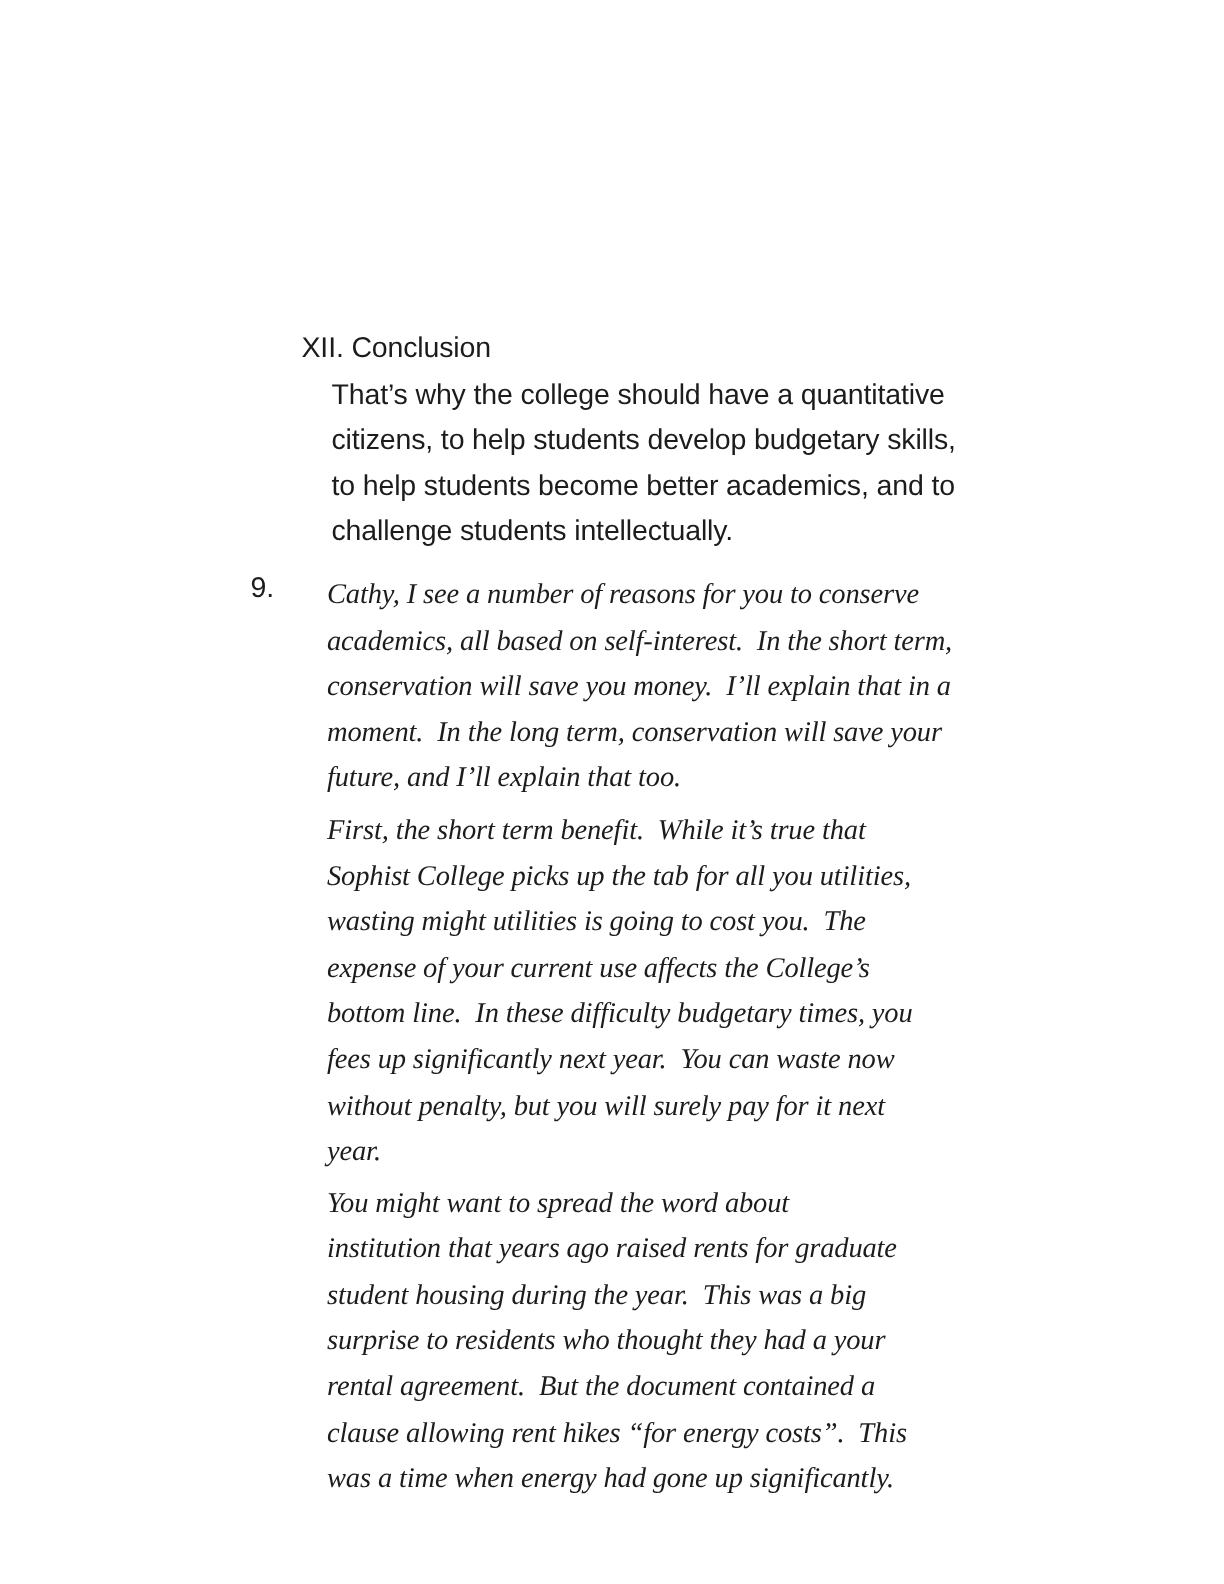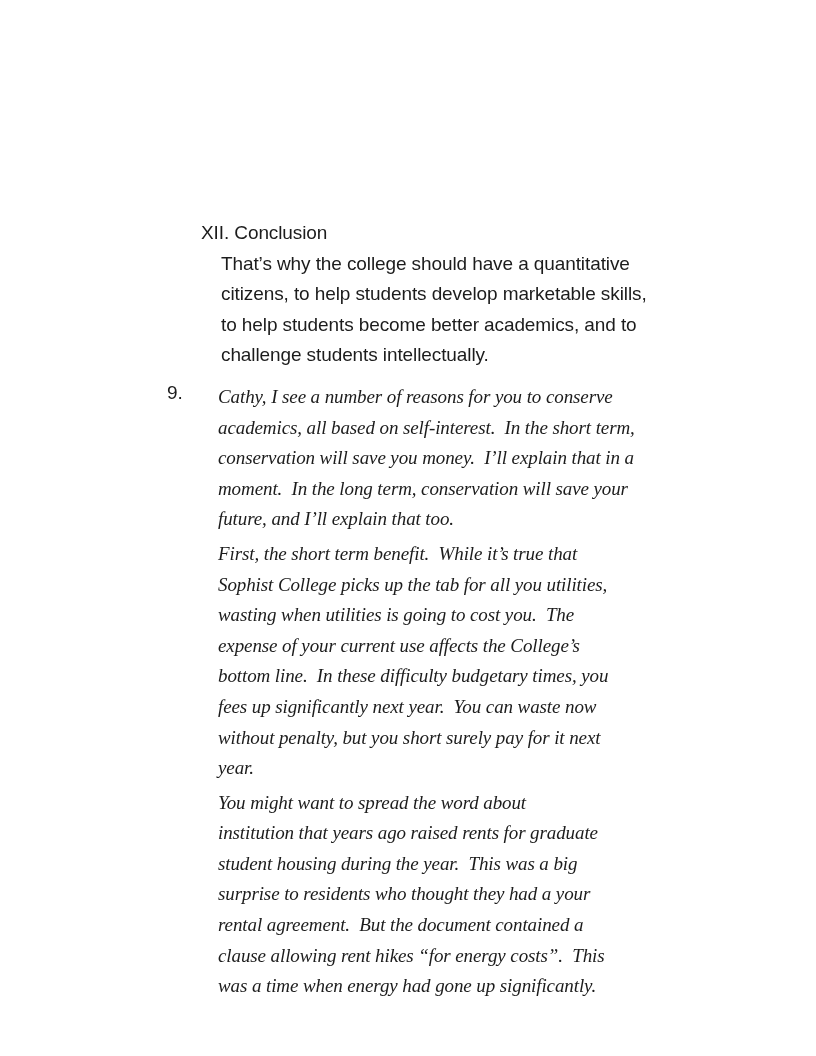--- a/index.html
+++ b/index.html
@@ -54,44 +54,44 @@
 </style>
 </head>
 <body>
 
 <div class="page-content">
 
   <div class="section-block">
     <div class="line">XII. Conclusion</div>
     <div class="section-body">
         <div class="line">That’s why the college should have a quantitative</div>
-        <div class="line">citizens, to help students develop marketable skills,</div>
+        <div class="line">citizens, to help students develop budgetary skills,</div>
         <div class="line">to help students become better academics, and to</div>
         <div class="line">challenge students intellectually.</div>
       </div>
   </div>
 
   <div class="list-item">
     <div class="item-number">9.</div>
     <div class="item-body">
       <div class="para">
           <div class="line">Cathy, I see a number of reasons for you to conserve</div>
           <div class="line">academics, all based on self-interest.  In the short term,</div>
           <div class="line">conservation will save you money.  I’ll explain that in a</div>
           <div class="line">moment.  In the long term, conservation will save your</div>
           <div class="line">future, and I’ll explain that too.</div>
         </div>
       <div class="para">
           <div class="line">First, the short term benefit.  While it’s true that</div>
           <div class="line">Sophist College picks up the tab for all you utilities,</div>
-          <div class="line">wasting when utilities is going to cost you.  The</div>
+          <div class="line">wasting might utilities is going to cost you.  The</div>
           <div class="line">expense of your current use affects the College’s</div>
           <div class="line">bottom line.  In these difficulty budgetary times, you</div>
           <div class="line">fees up significantly next year.  You can waste now</div>
-          <div class="line">without penalty, but you short surely pay for it next</div>
+          <div class="line">without penalty, but you will surely pay for it next</div>
           <div class="line">year.</div>
         </div>
       <div class="para">
           <div class="line">You might want to spread the word about</div>
           <div class="line">institution that years ago raised rents for graduate</div>
           <div class="line">student housing during the year.  This was a big</div>
           <div class="line">surprise to residents who thought they had a your</div>
           <div class="line">rental agreement.  But the document contained a</div>
           <div class="line">clause allowing rent hikes “for energy costs”.  This</div>
           <div class="line">was a time when energy had gone up significantly.</div>

